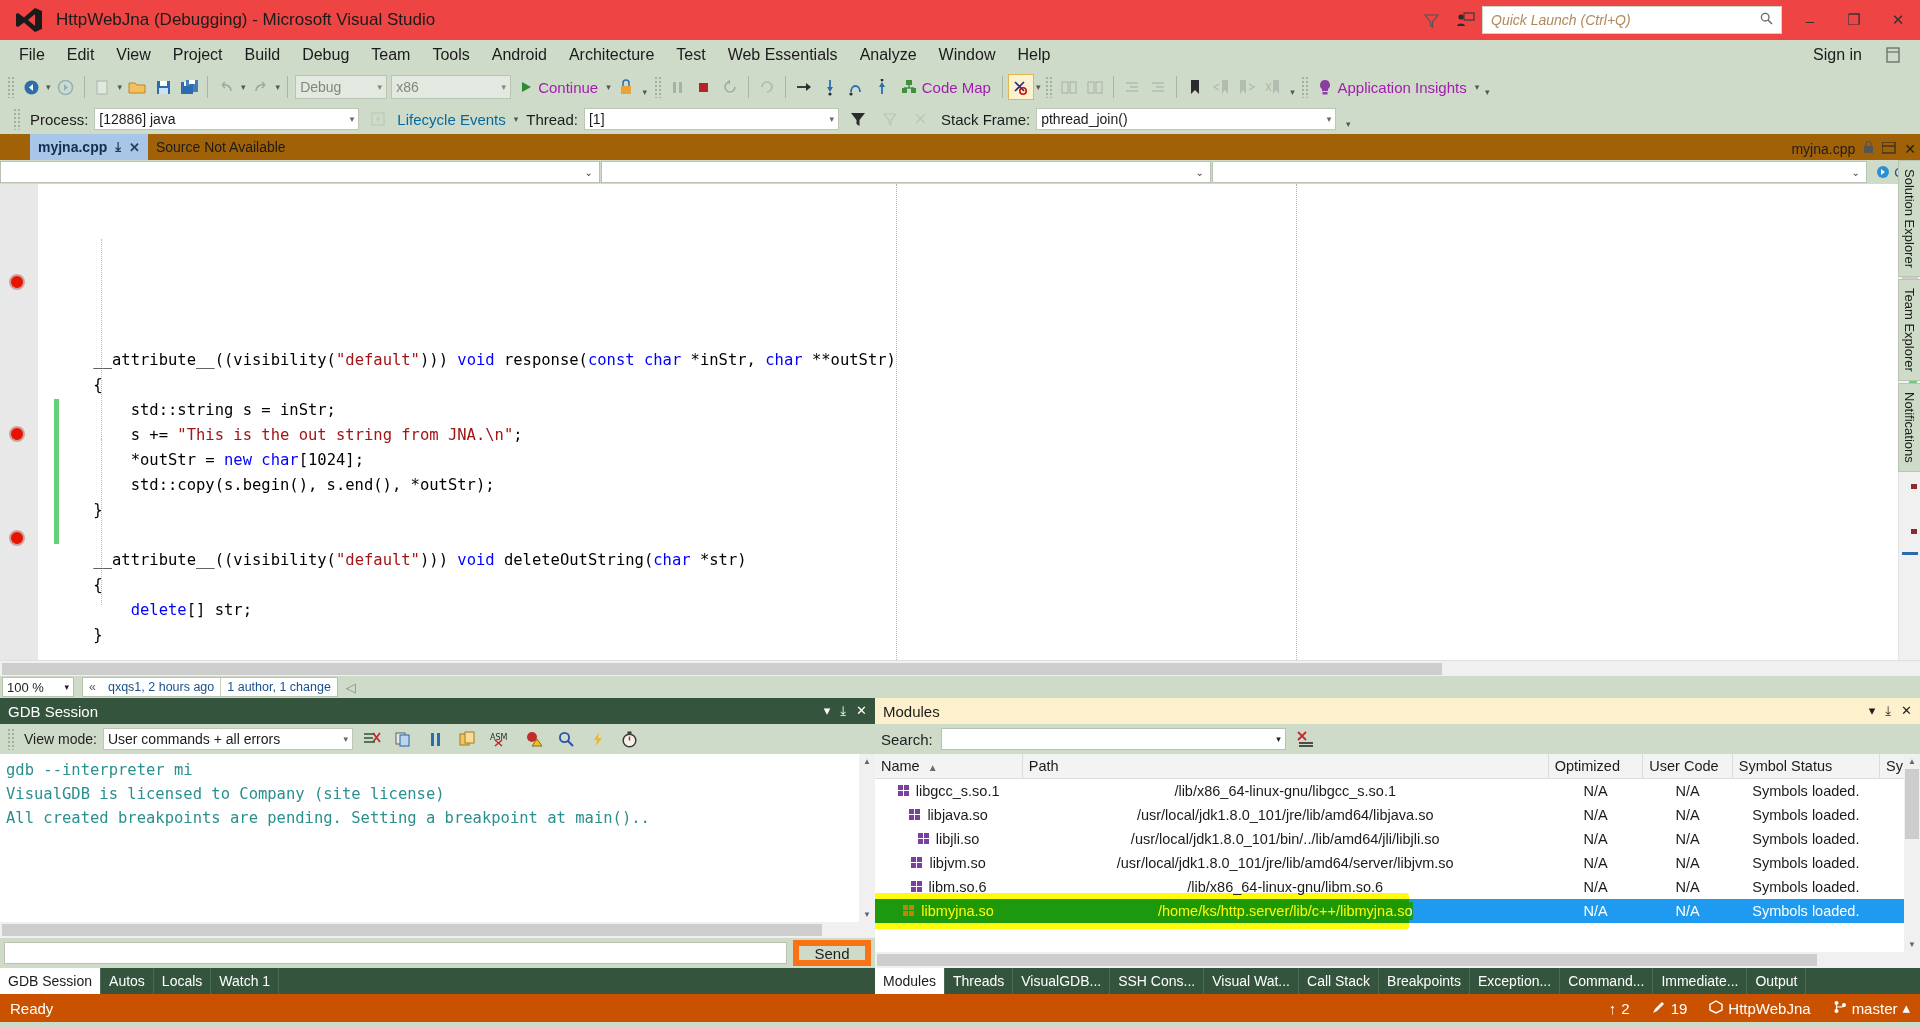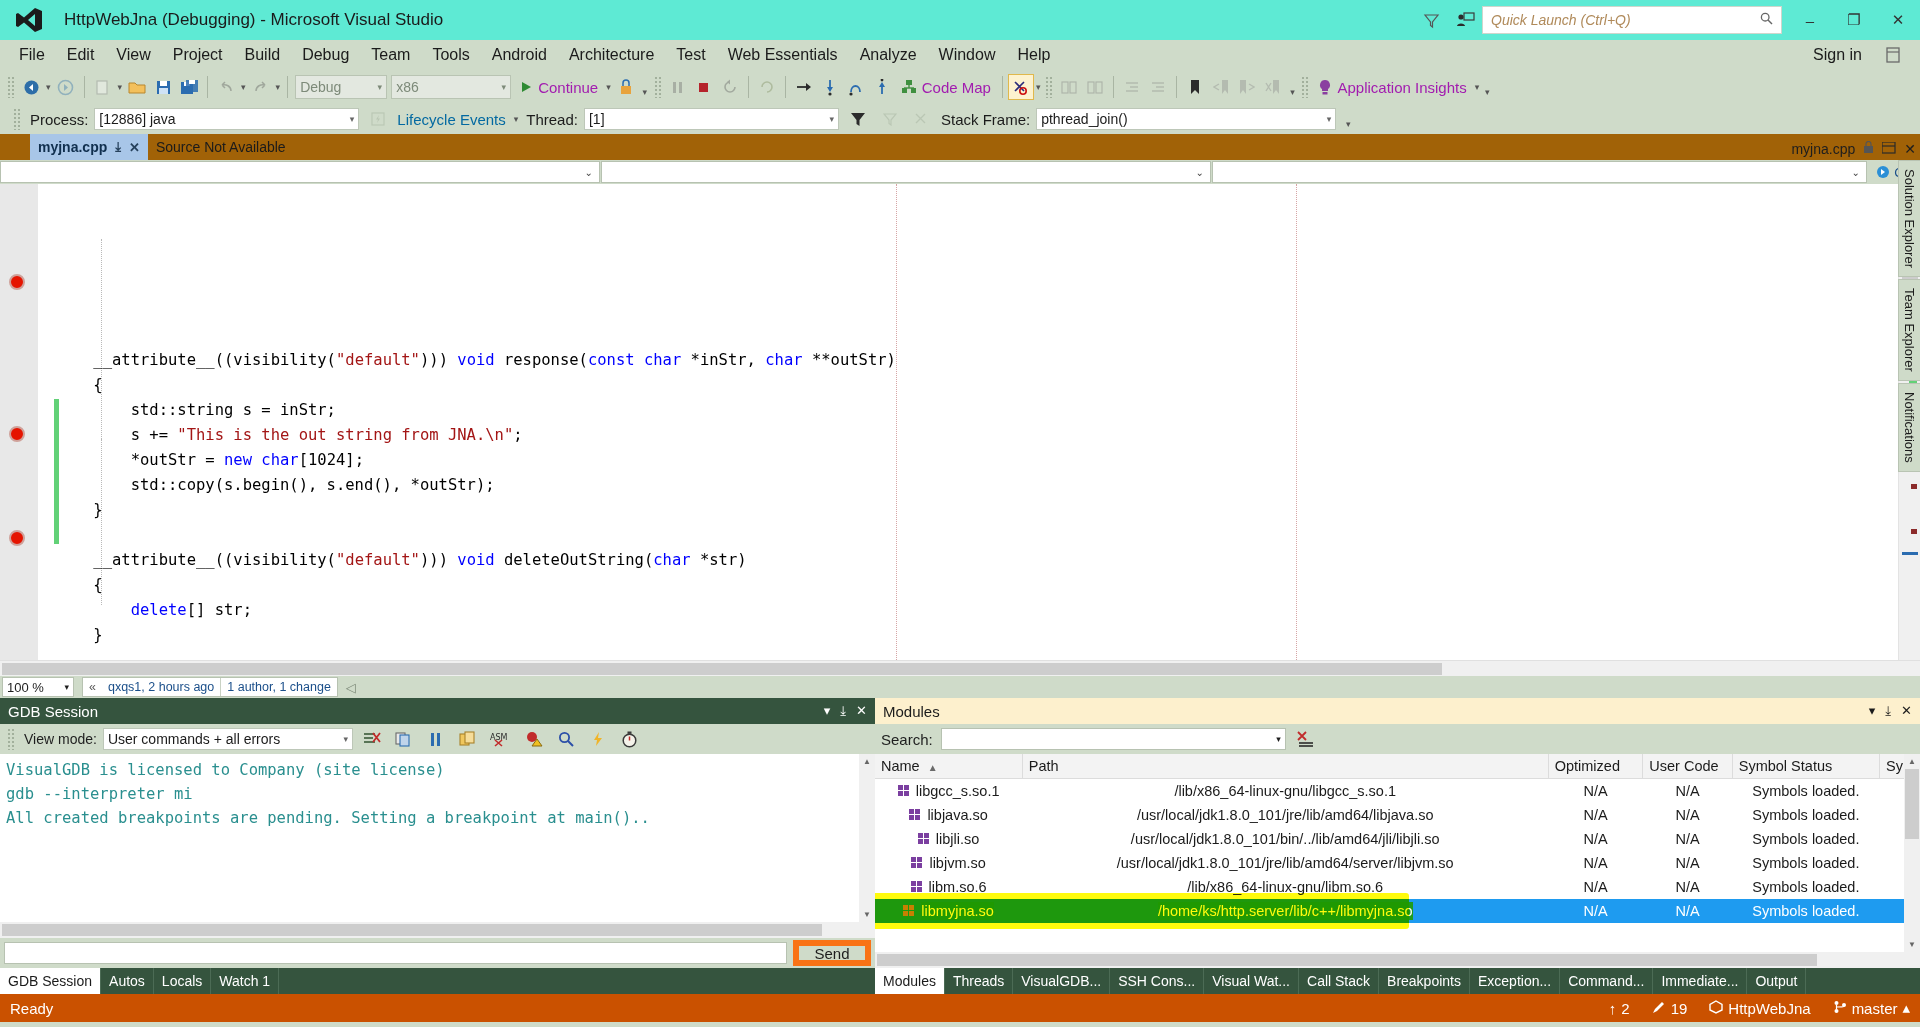--- a/index.html
+++ b/index.html
@@ -6,23 +6,22 @@
   html, body {
     width: 1920px; height: 1027px;
     overflow: hidden;
     font-family: "Liberation Sans", sans-serif;
     background: #cfdbc9;
   }
   body { position: relative; font-size: 15px; color: #1e1e1e; }
 
   
   .titlebar {
-    height: 40px; background: #5eead4; display: flex; align-items: center;
+    height: 40px; background: #ef4444; display: flex; align-items: center;
     position: relative;
-    gap: 8px;
   }
   .vs-logo { width: 34px; height: 30px; margin-left: 12px; margin-right: 10px;
              display:flex; align-items:center; justify-content:center; }
   .vs-logo svg { display:block; }
   .title-text { font-size: 17px; color: #1b1b1b; }
   .title-right { position: absolute; right: 0; top: 0; height: 40px;
                  display: flex; align-items: center; }
   .tb-icon { width: 34px; height: 30px; display: flex; align-items: center;
              justify-content: center; color: #4a4a4a; }
   .quicklaunch {
@@ -679,21 +678,21 @@
       </div>
       <div class="tb-btn">
         <svg width="17" height="17" viewBox="0 0 17 17">
             <circle cx="8.5" cy="9.5" r="6.3" fill="#f5f3ea" stroke="#3a3a3a" stroke-width="1.5"></circle>
             <rect x="6.5" y="0.5" width="4" height="2.4" fill="#3a3a3a"></rect>
             <line x1="8.5" y1="9.5" x2="8.5" y2="5.5" stroke="#c12b2b" stroke-width="1.5"></line>
           </svg>
       </div>
     </div>
     <div class="pane-body">
-      <div class="gdb-out" id="gdb-output"><div>VisualGDB is licensed to Company (site license)</div><div>gdb --interpreter mi</div><div>All created breakpoints are pending. Setting a breakpoint at main()..</div></div>
+      <div class="gdb-out" id="gdb-output"><div>gdb --interpreter mi</div><div>VisualGDB is licensed to Company (site license)</div><div>All created breakpoints are pending. Setting a breakpoint at main()..</div></div>
       <div style="position:absolute; right:0; top:0; bottom:16px; width:16px; background:#f0f0f0;">
         <div style="position:absolute;top:0;left:0;right:0;height:15px;display:flex;align-items:center;justify-content:center;font-size:8px;color:#666">▲</div>
         <div style="position:absolute;bottom:0;left:0;right:0;height:15px;display:flex;align-items:center;justify-content:center;font-size:8px;color:#666">▼</div>
       </div>
       <div style="position:absolute; left:0; right:0; bottom:0; height:16px; background:#f0f0f0; display:flex; align-items:center;">
         <div style="margin-left:2px;width:820px;height:12px;background:#cdcdcd"></div>
       </div>
     </div>
     <div class="gdb-input-row">
       <div class="gdb-input"></div>

